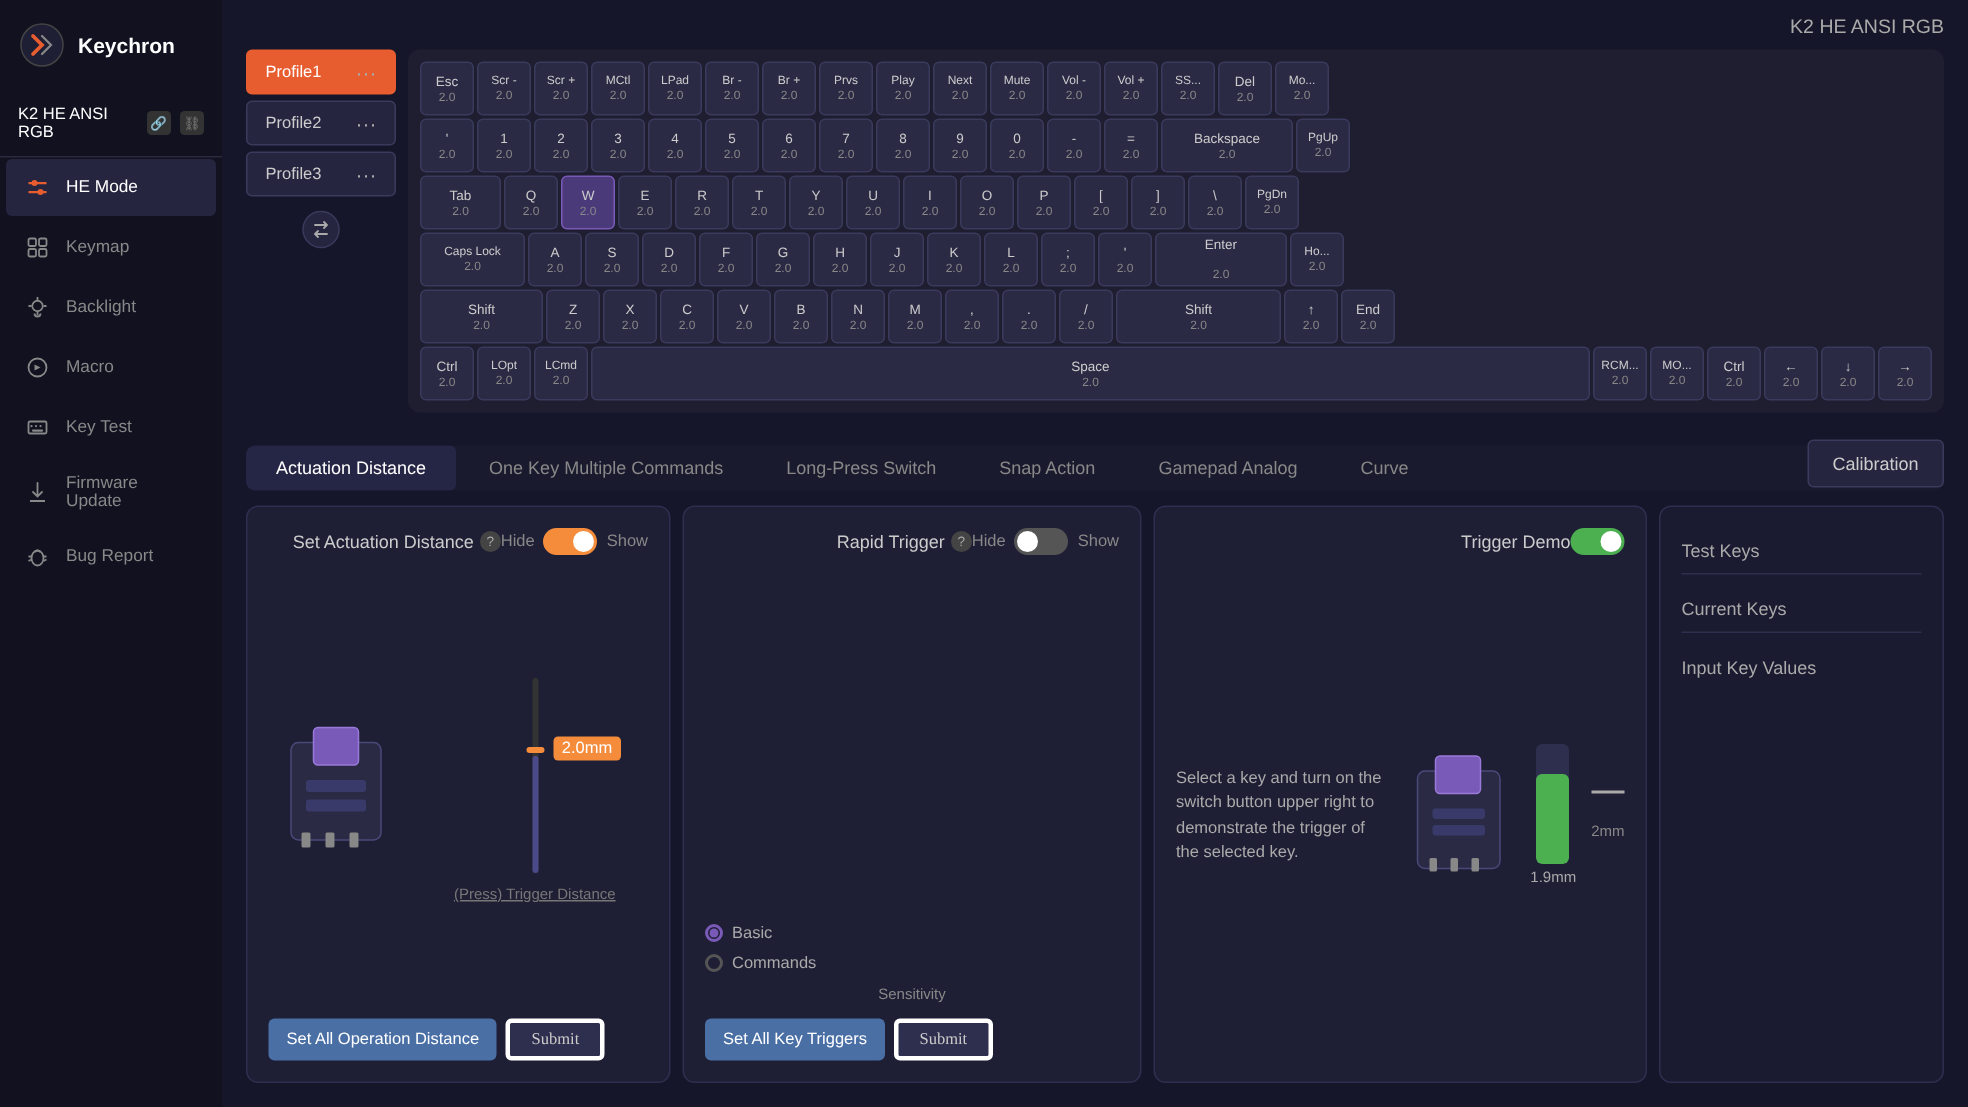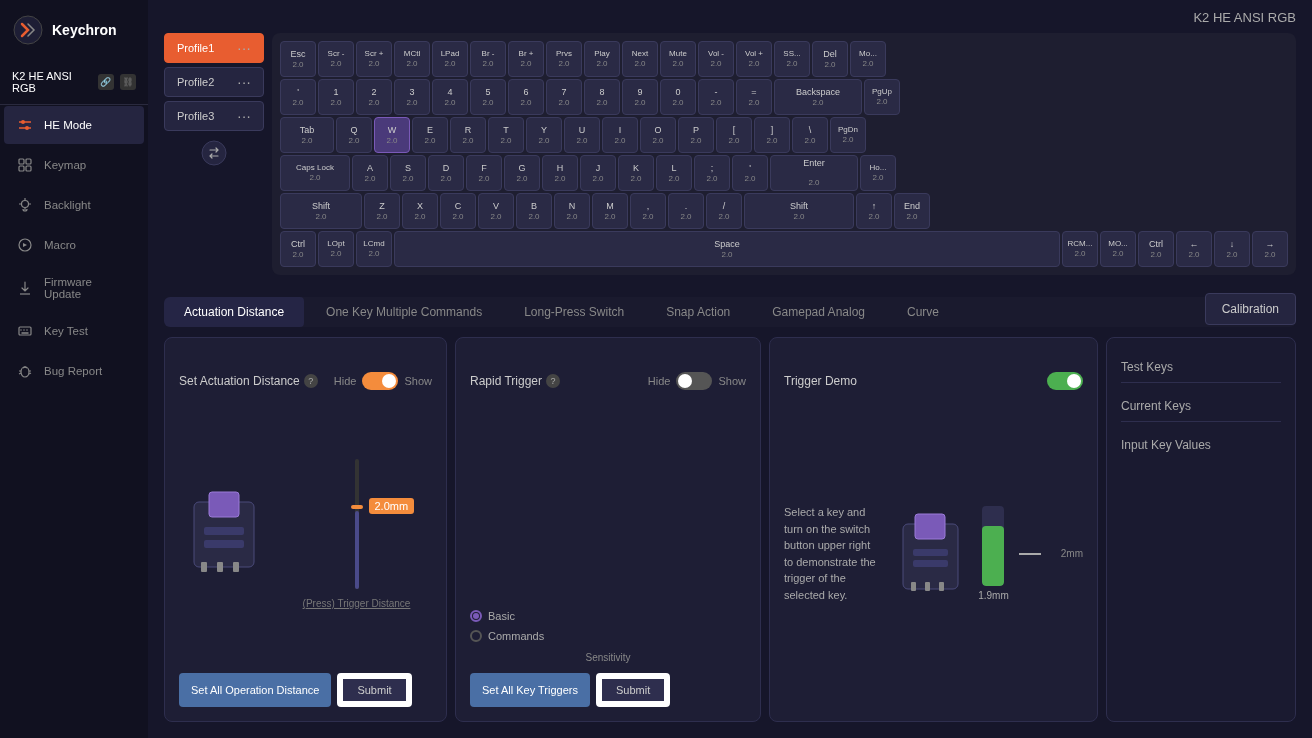--- a/index.html
+++ b/index.html
@@ -244,23 +244,22 @@
       border-radius: 8px;
       padding: 14px;
       display: flex;
       flex-direction: column;
       gap: 8px;
     }
 
     .panel-header {
       display: flex;
       align-items: center;
-      justify-content: space-between;
-      gap: 16px;
-      margin-top: 20px;
+      justify-content: flex-end;
+      gap: 0;
     }
     .panel-title {
       color: #ccc;
       font-size: 12px;
       display: flex;
       align-items: center;
       gap: 4px;
     }
     .help-icon {
       width: 14px;
@@ -333,26 +332,27 @@
       background: #4a6fa5;
       border: none;
       color: #fff;
       padding: 6px 12px;
       border-radius: 4px;
       cursor: pointer;
       font-size: 11px;
     }
     .btn-submit {
       background: #2e2e4e;
-      border: 6px solid #ffffff;
+      border: 3px solid #ffffff;
       color: #ccc;
       padding: 5px 14px;
       border-radius: 4px;
       cursor: pointer;
       font-size: 11px;
+      font-family: Liberation Serif, serif;
     }
 
     
     .rapid-content {
       display: flex;
       gap: 12px;
       flex: 1;
     }
     .sensitivity-slider {
       display: flex;
@@ -501,38 +501,38 @@
         <circle cx="8" cy="8" r="6" stroke="#888" stroke-width="1.2"></circle>
         <path d="M6 6 L10 8 L6 10 Z" fill="#888"></path>
       </svg>
     </div>
     <span class="nav-label">Macro</span>
   </div>
 
   <div class="nav-item">
     <div class="nav-icon">
       <svg width="16" height="16" viewBox="0 0 16 16" fill="none">
-        <path d="M8 2 L8 10 M5 8 L8 11 L11 8" stroke="#888" stroke-width="1.2" stroke-linecap="round"></path>
-        <line x1="3" y1="14" x2="13" y2="14" stroke="#888" stroke-width="1.2"></line>
-      </svg>
-    </div>
-    <span class="nav-label">Firmware Update</span>
-  </div>
-
-  <div class="nav-item">
-    <div class="nav-icon">
-      <svg width="16" height="16" viewBox="0 0 16 16" fill="none">
         <rect x="2" y="4" width="12" height="8" rx="1" stroke="#888" stroke-width="1.2"></rect>
         <line x1="4" y1="7" x2="4" y2="7" stroke="#888" stroke-width="1.5" stroke-linecap="round"></line>
         <line x1="7" y1="7" x2="7" y2="7" stroke="#888" stroke-width="1.5" stroke-linecap="round"></line>
         <line x1="10" y1="7" x2="10" y2="7" stroke="#888" stroke-width="1.5" stroke-linecap="round"></line>
         <line x1="5" y1="10" x2="11" y2="10" stroke="#888" stroke-width="1.5" stroke-linecap="round"></line>
       </svg>
     </div>
     <span class="nav-label">Key Test</span>
+  </div>
+
+  <div class="nav-item">
+    <div class="nav-icon">
+      <svg width="16" height="16" viewBox="0 0 16 16" fill="none">
+        <path d="M8 2 L8 10 M5 8 L8 11 L11 8" stroke="#888" stroke-width="1.2" stroke-linecap="round"></path>
+        <line x1="3" y1="14" x2="13" y2="14" stroke="#888" stroke-width="1.2"></line>
+      </svg>
+    </div>
+    <span class="nav-label">Firmware Update</span>
   </div>
 
   <div class="nav-item">
     <div class="nav-icon">
       <svg width="16" height="16" viewBox="0 0 16 16" fill="none">
         <ellipse cx="8" cy="9" rx="4" ry="5" stroke="#888" stroke-width="1.2"></ellipse>
         <path d="M6 5 Q8 3 10 5" stroke="#888" stroke-width="1.2" fill="none"></path>
         <line x1="2" y1="8" x2="4" y2="8" stroke="#888" stroke-width="1.2"></line>
         <line x1="12" y1="8" x2="14" y2="8" stroke="#888" stroke-width="1.2"></line>
         <line x1="2" y1="11" x2="4" y2="10" stroke="#888" stroke-width="1.2"></line>
@@ -1074,21 +1074,21 @@
           </svg>
 
           <div style="display:flex;flex-direction:column;align-items:center;gap:4px;">
             <div style="width:22px;height:80px;background:#2e2e4e;border-radius:4px;display:flex;flex-direction:column;justify-content:flex-end;overflow:hidden;">
               <div style="background:#4caf50;width:100%;height:75%;border-radius:4px;"></div>
             </div>
             <div style="font-size:10px;color:#aaa;">1.9mm</div>
           </div>
 
           <div style="display:flex;flex-direction:column;gap:6px;">
-            <div style="display:flex;align-items:center;gap:20px;font-size:10px;color:#888;">
+            <div style="display:flex;align-items:center;gap:20px;font-size:10px;color:#888;flex-direction:column;">
               <div style="width:22px;height:2px;background:#aaa;"></div>
               <span>2mm</span>
             </div>
           </div>
         </div>
       </div>
     </div>
 
     <div class="panel-right">
       <div class="right-panel-item">

